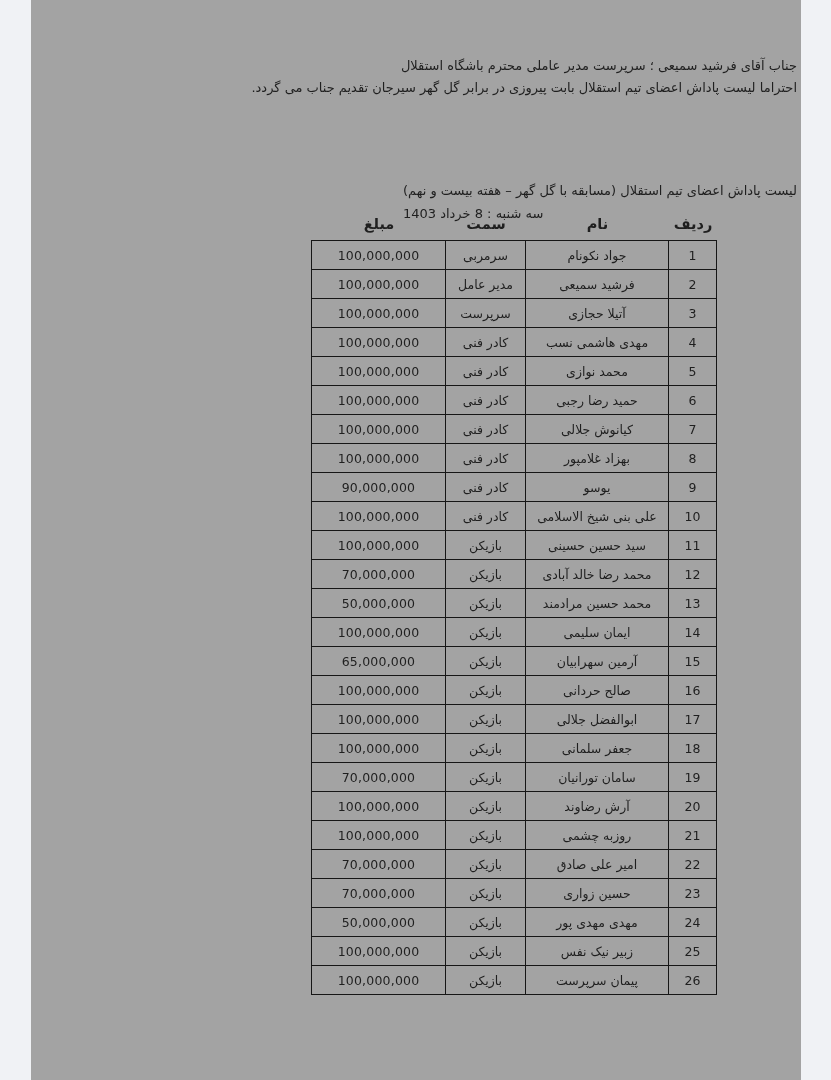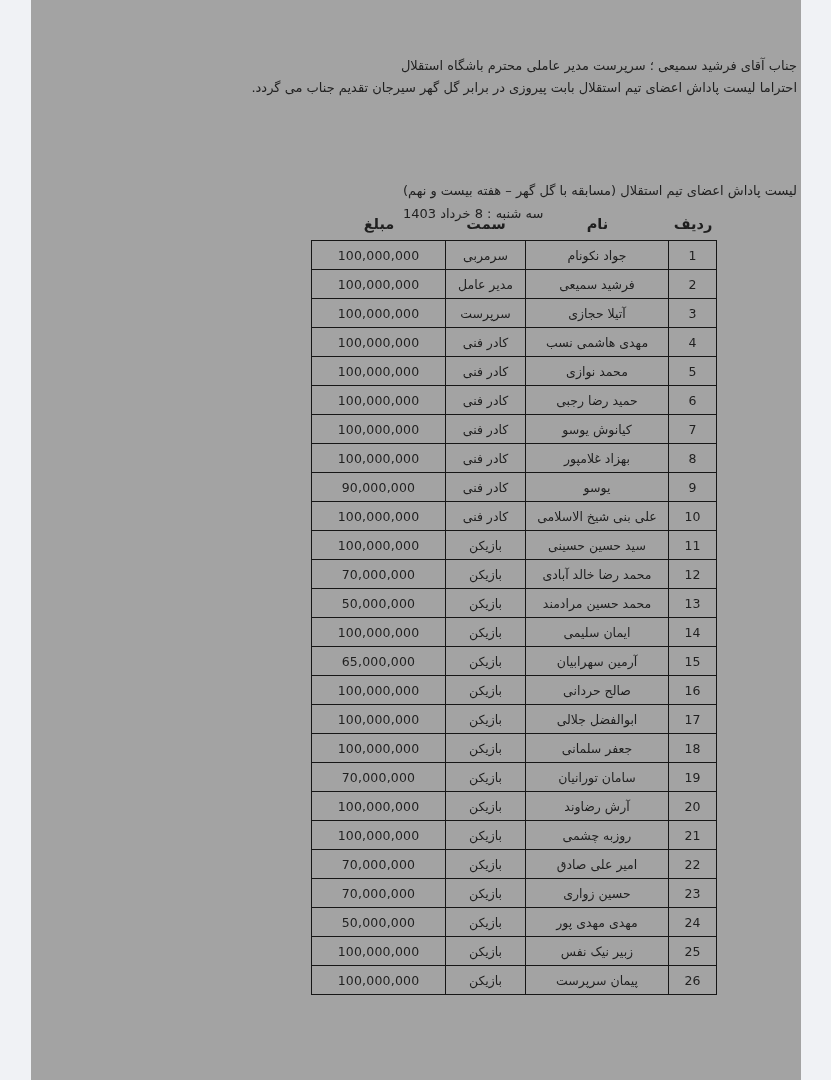--- a/index.html
+++ b/index.html
@@ -147,21 +147,21 @@
             <td class="cell-amount">100,000,000</td>
           </tr>
           <tr>
             <td class="cell-no">6</td>
             <td class="cell-name">حمید رضا رجبی</td>
             <td class="cell-role">کادر فنی</td>
             <td class="cell-amount">100,000,000</td>
           </tr>
           <tr>
             <td class="cell-no">7</td>
-            <td class="cell-name">کیانوش یوسو</td>
+            <td class="cell-name">کیانوش جلالی</td>
             <td class="cell-role">کادر فنی</td>
             <td class="cell-amount">100,000,000</td>
           </tr>
           <tr>
             <td class="cell-no">8</td>
             <td class="cell-name">بهزاد غلامپور</td>
             <td class="cell-role">کادر فنی</td>
             <td class="cell-amount">100,000,000</td>
           </tr>
           <tr>

